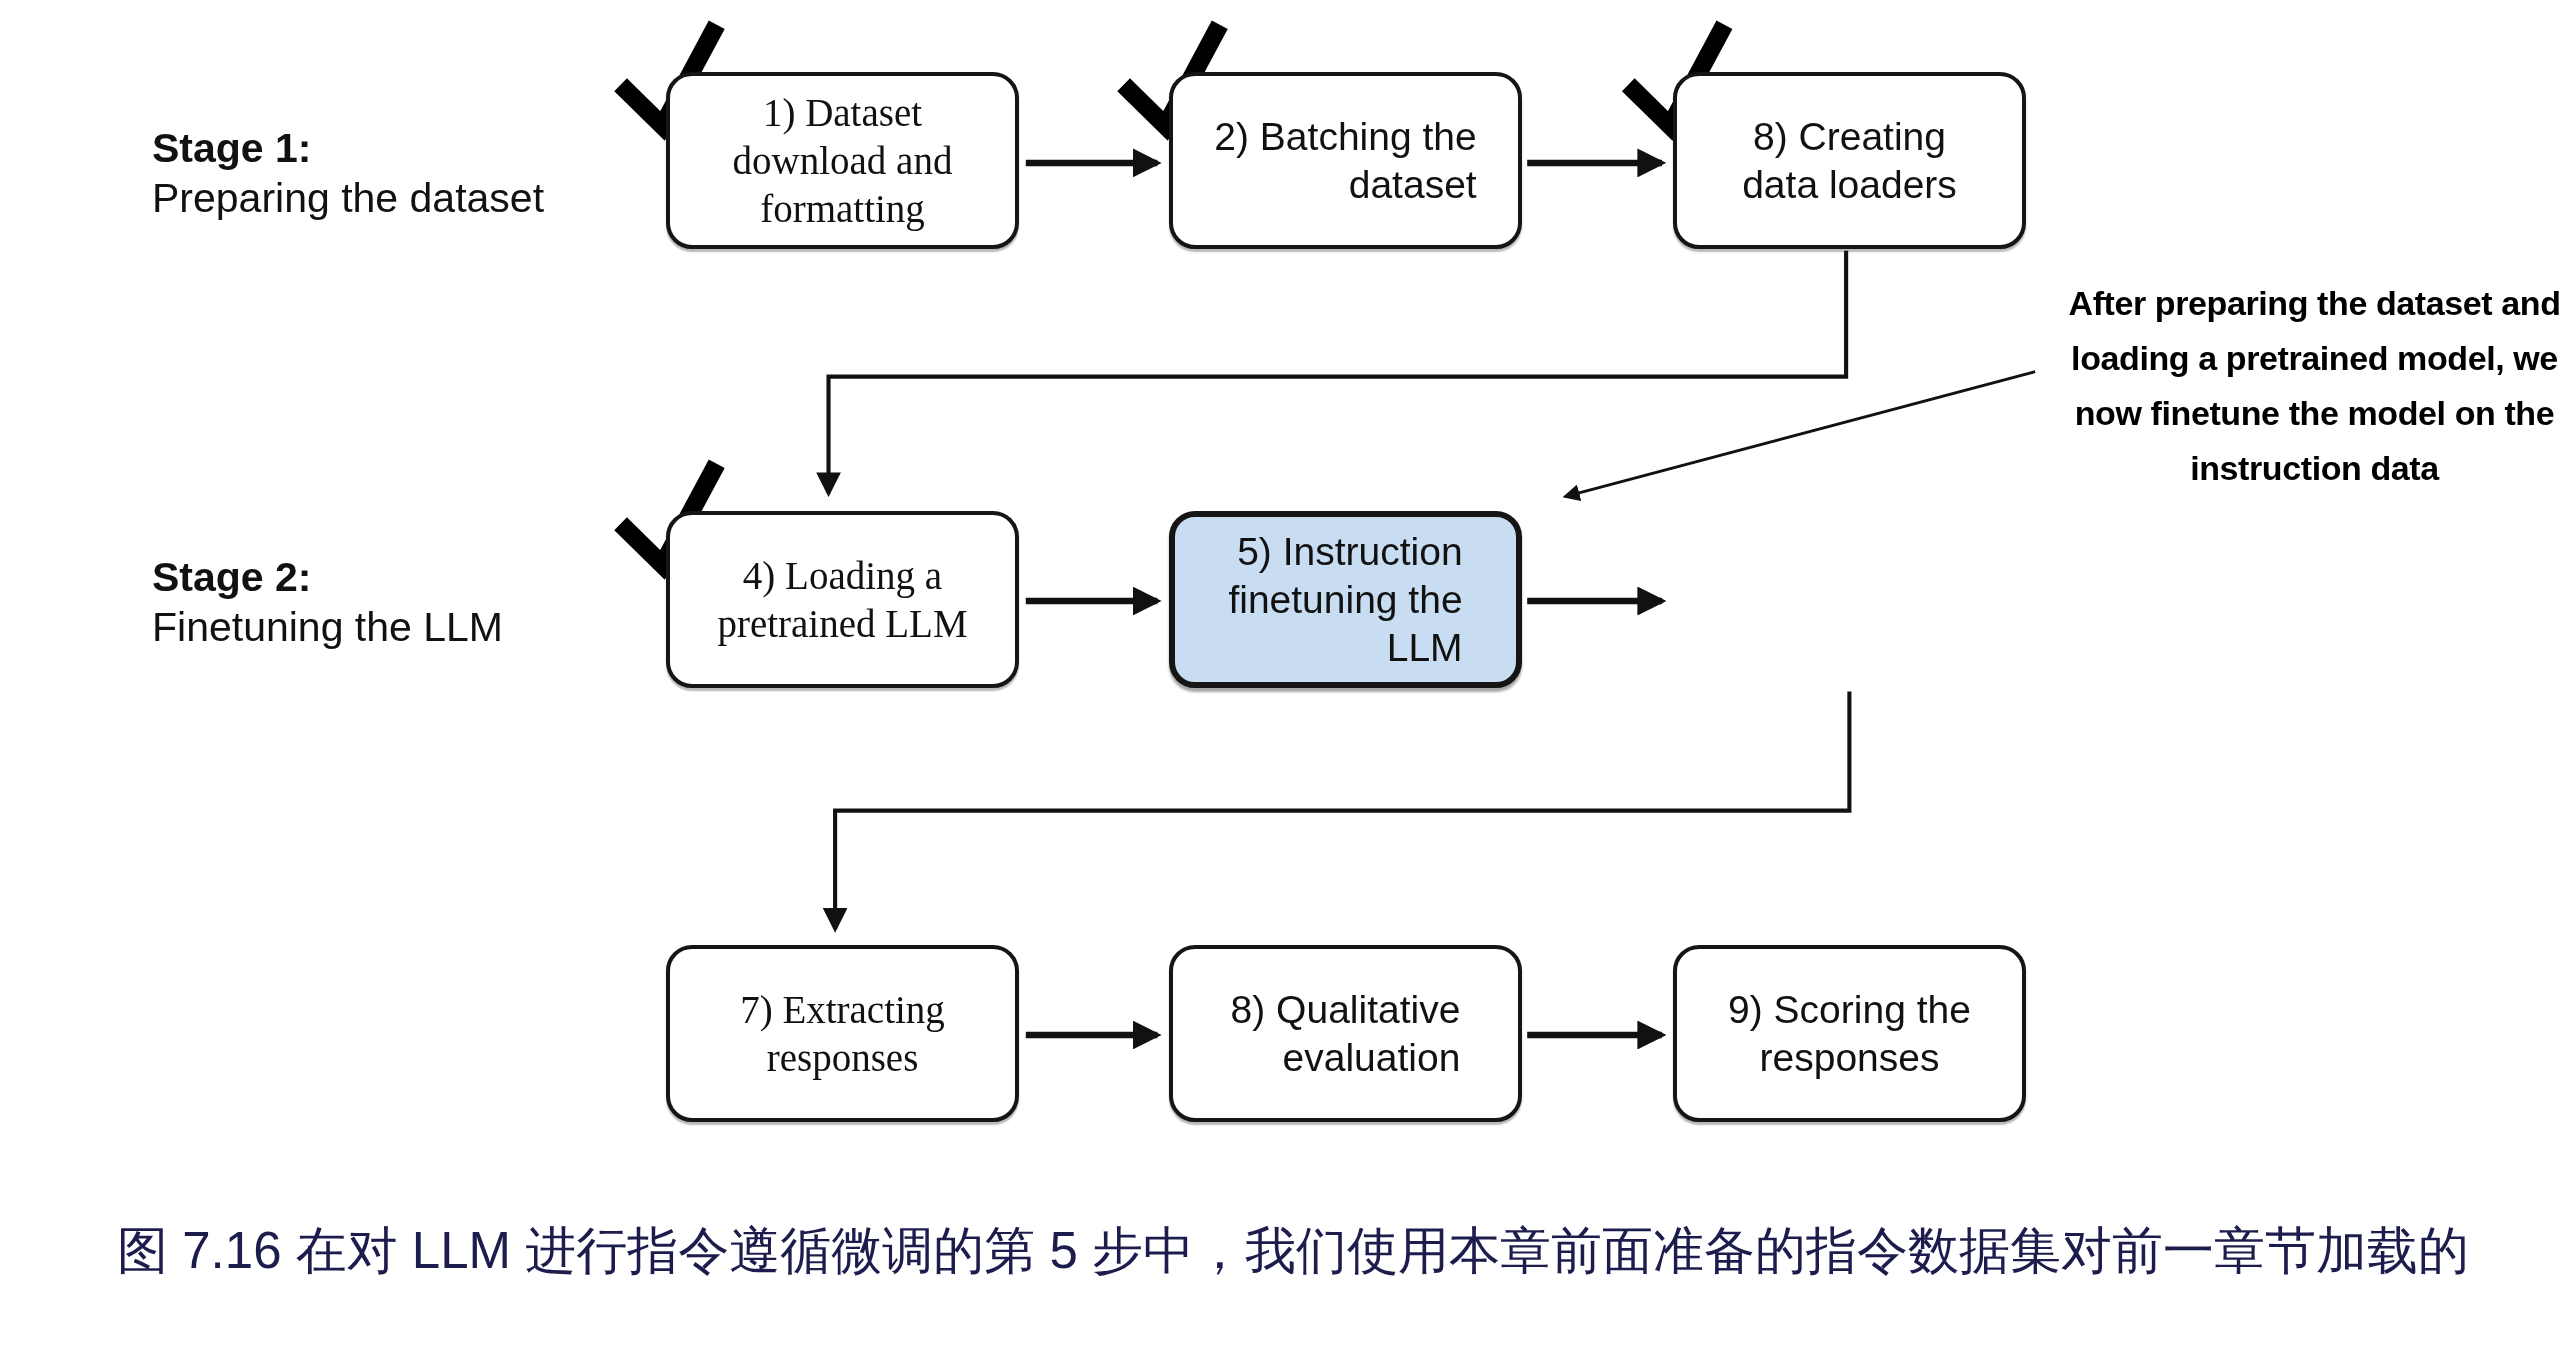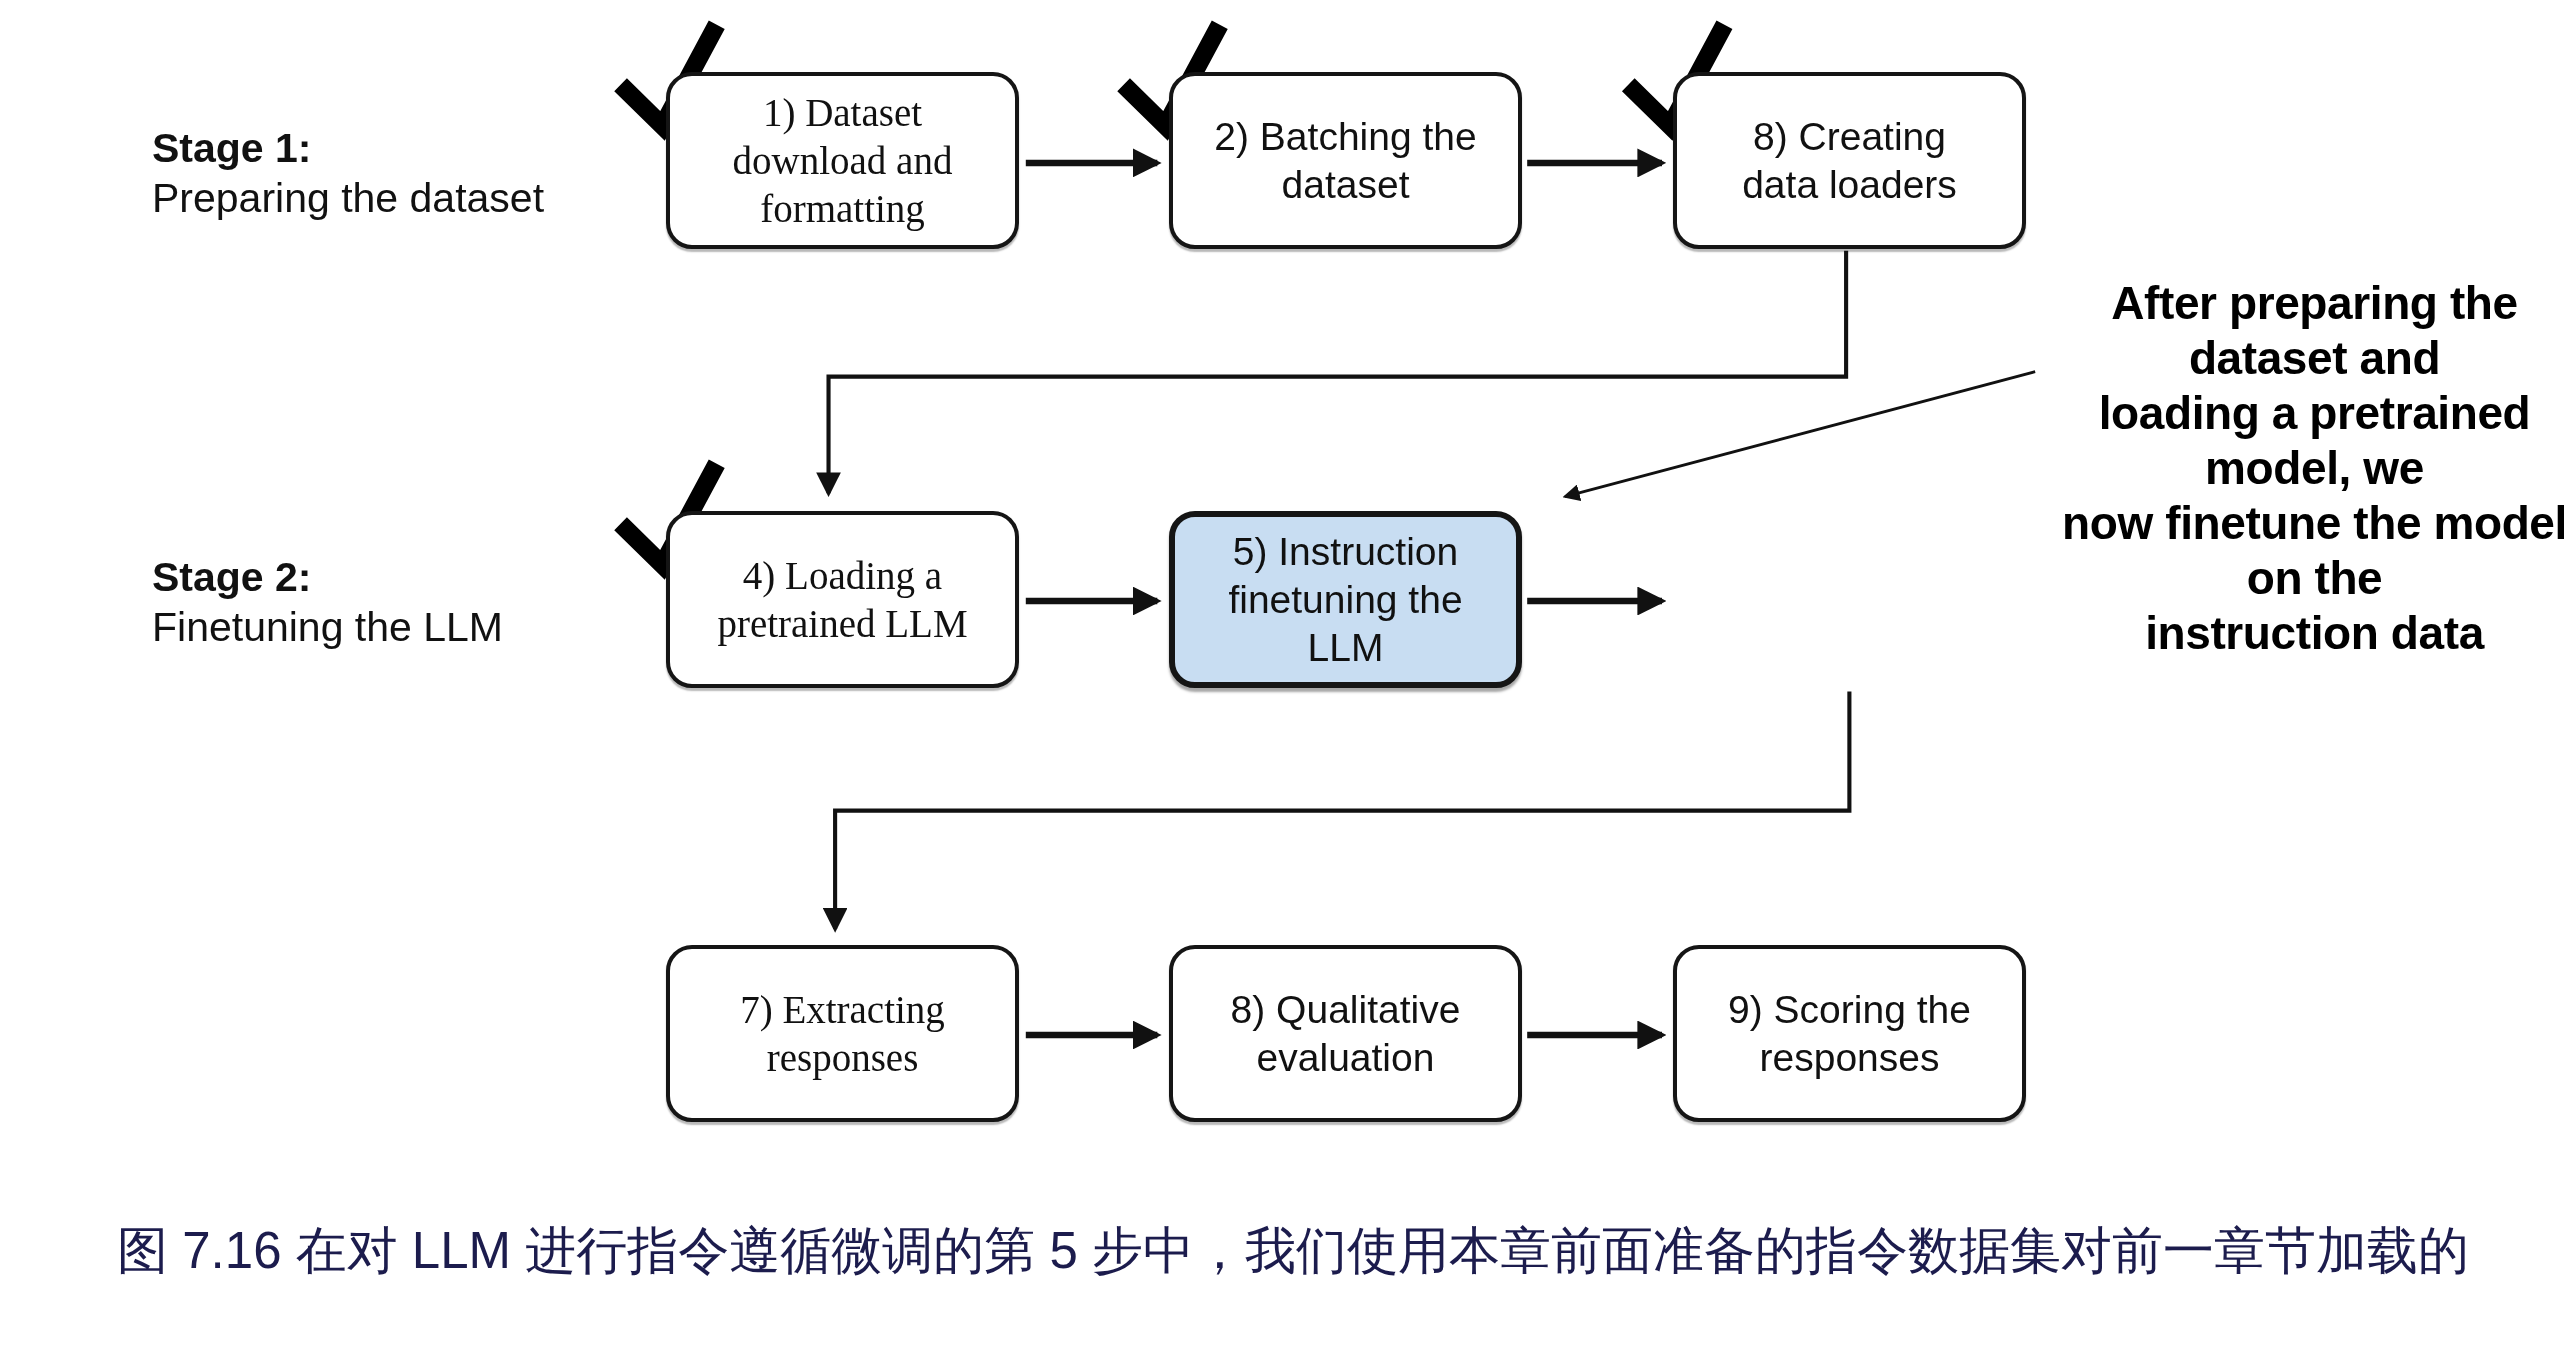--- a/index.html
+++ b/index.html
@@ -43,33 +43,33 @@
     font-size: 39px;
     line-height: 48px;
     white-space: pre-line;
     box-shadow: 0 2.5px 1.6px rgba(0,0,0,0.28);
   }
   .flow-box.highlight {
     border-width: 6.6px;
     box-shadow: 0 3.3px 2.5px rgba(0,0,0,0.35);
   }
   .col1 { left: 666px; font-family: Liberation Serif, serif; }
-  .col2 { left: 1169px; }
+  .col2 { left: 1169px; text-align: right; }
   .col3 { left: 1673px; }
   .row1 { top: 72px; }
   .row2 { top: 511px; }
   .row3 { top: 945px; }
   #annotation {
     position: absolute;
     left: 2053px;
     top: 276px;
     width: 523px;
     text-align: center;
     font-weight: 700;
-    font-size: 46px;
+    font-size: 34px;
     line-height: 55px;
     letter-spacing: -0.4px;
     color: #000000;
     white-space: pre-line;
   }
   #caption {
     position: absolute;
     left: 15px;
     top: 1213px;
     width: 2556px;

